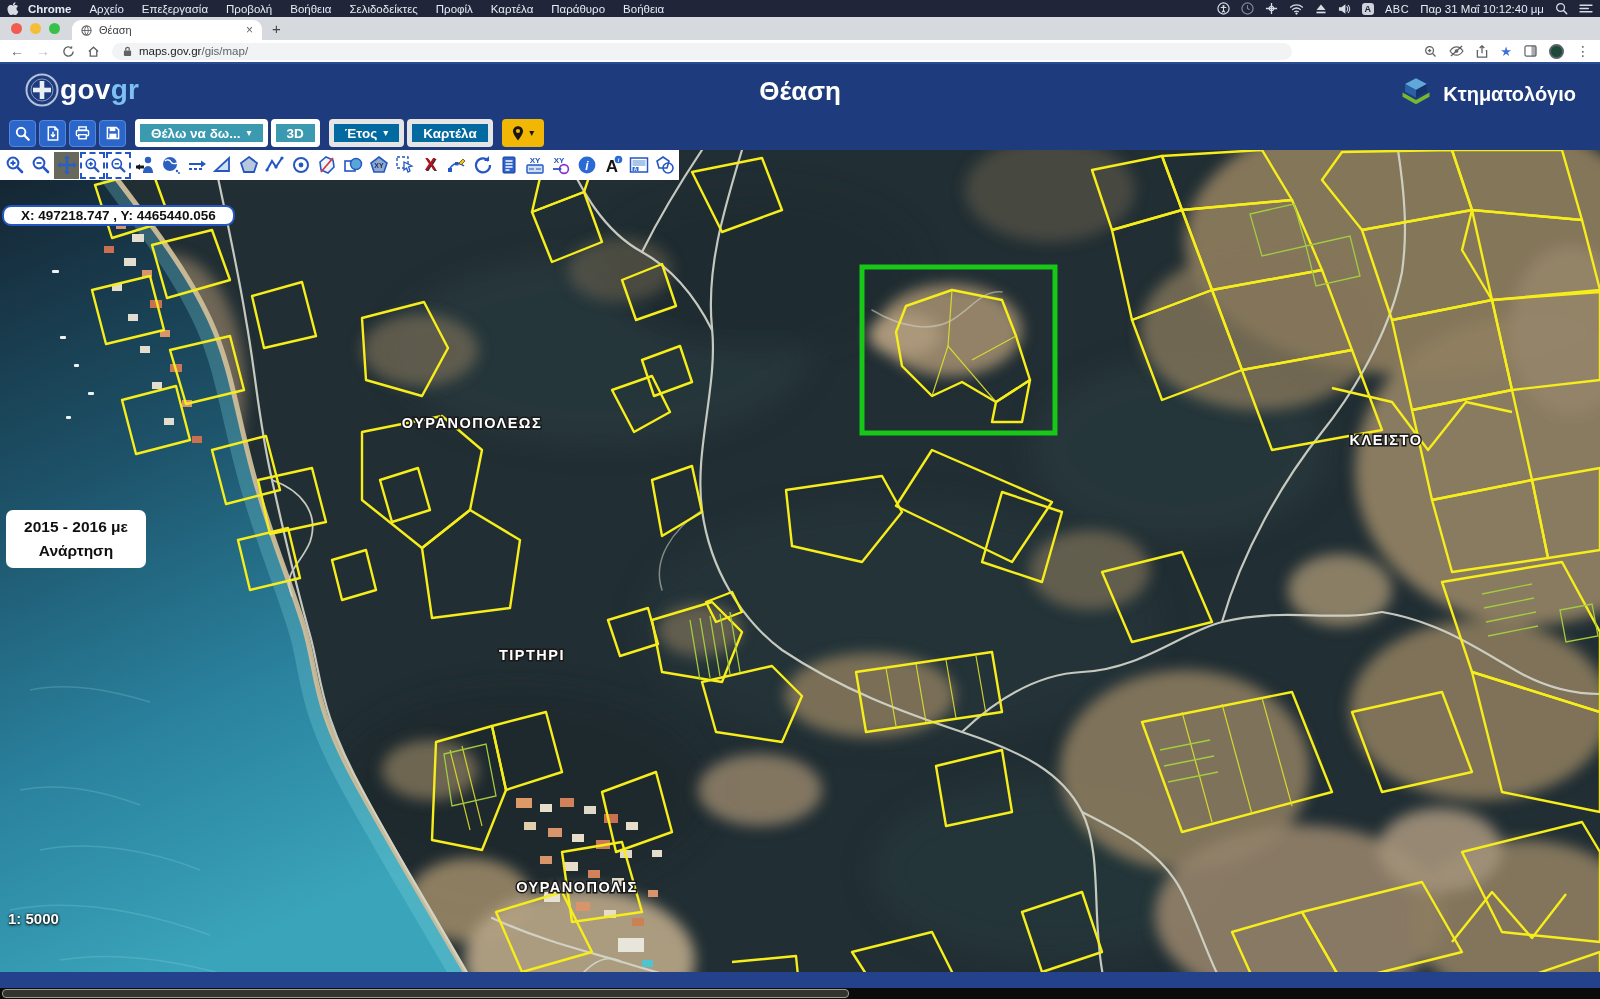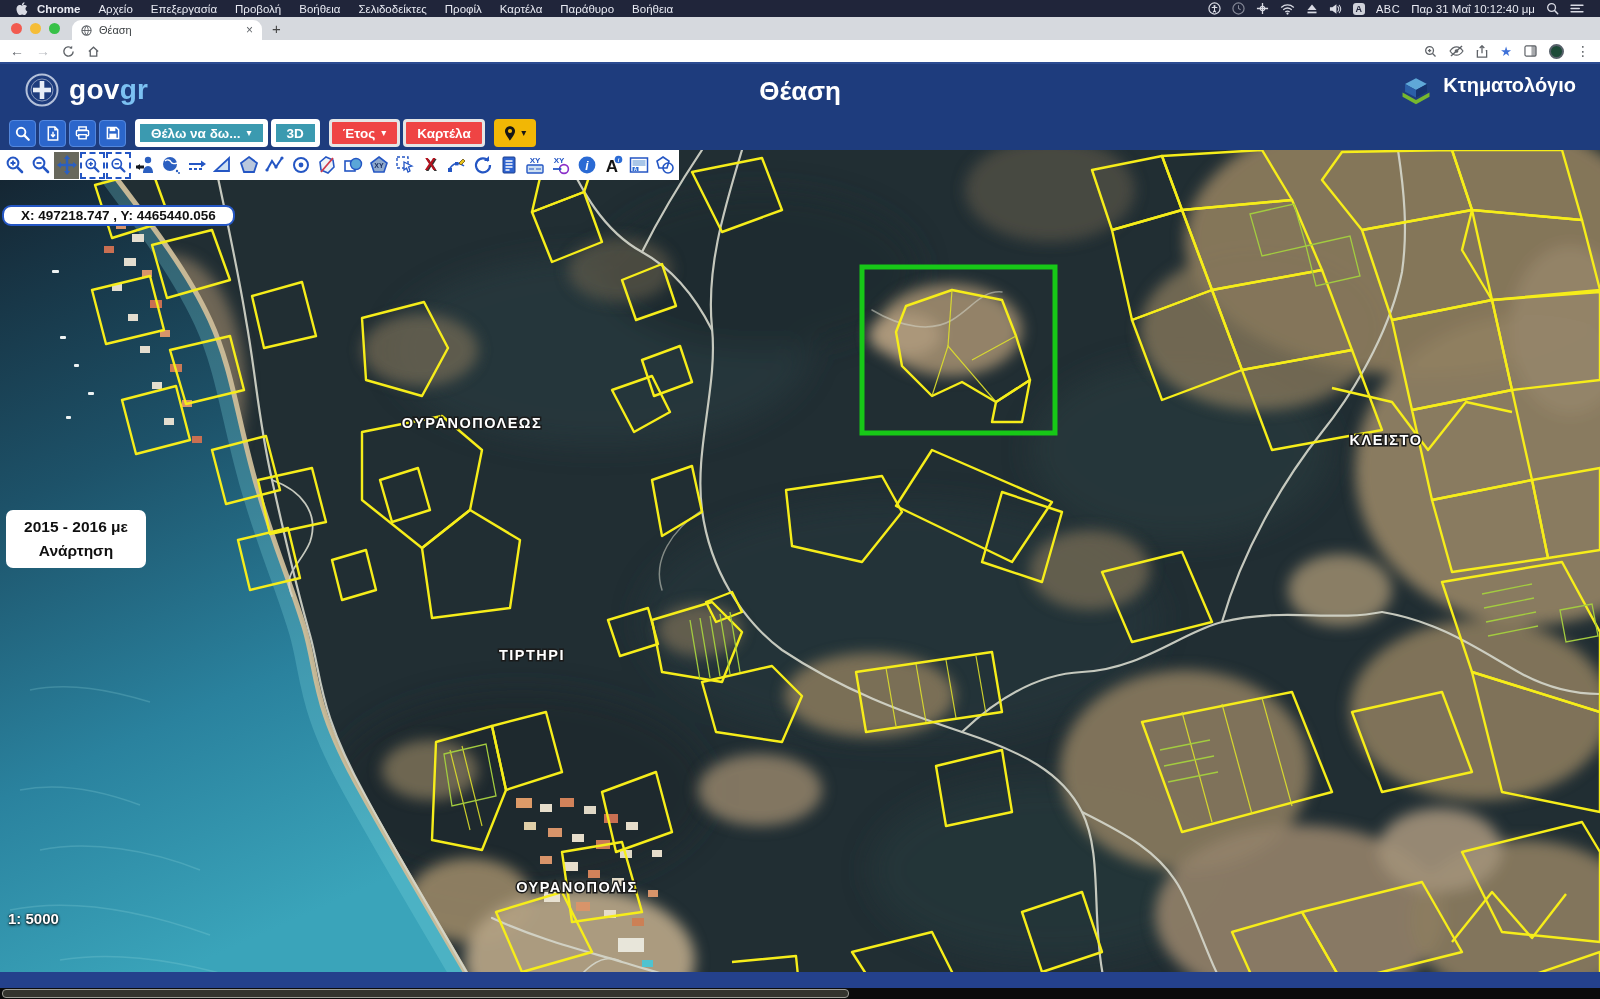--- a/index.html
+++ b/index.html
@@ -1,21 +1,21 @@
 <!DOCTYPE html>
 <html><head>
 <meta charset="utf-8">
 <style>
   html,body{margin:0;padding:0;background:#000}
   .page{position:relative;width:1600px;height:999px;overflow:hidden;
         font-family:"Liberation Sans","DejaVu Sans",sans-serif;background:#000;-webkit-font-smoothing:antialiased}
 
   
   .menubar{position:absolute;top:0;left:0;width:100%;height:17px;background:#20253a;color:#e9ebf3;
-           display:flex;align-items:center;gap:0;font-size:11.5px;box-sizing:border-box;padding:0 16px;z-index:50}
+           display:flex;align-items:center;gap:0;font-size:11.5px;box-sizing:border-box;padding:0 7px;z-index:50}
   .menu-item{padding:0 9px;white-space:nowrap}
   .menu-item.bold{font-weight:bold}
   .mb-right{margin-left:auto;display:flex;align-items:center;gap:11px}
   .mb-ico{display:flex;align-items:center;opacity:.92}
   .input-badge{background:#cfd2da;color:#20253a;font-weight:bold;font-size:9px;border-radius:3px;padding:0 3px;line-height:12px}
   .abc{font-size:11px;font-weight:normal;letter-spacing:.5px}
   .clock{font-size:11.5px;white-space:nowrap}
 
   
   .tabstrip{position:absolute;top:17px;left:0;width:100%;height:23px;background:#d6d9de;z-index:49}
@@ -35,36 +35,36 @@
            padding:0 11px;box-sizing:border-box;font-size:11.5px;color:#202124}
   .url-domain{color:#202124}
   .url-path{color:#5f6368}
   .url-right{margin-left:auto;display:flex;align-items:center;gap:12px}
   .star{color:#3f71d8;font-size:13px}
   .avatar{width:15px;height:15px;border-radius:50%;background:#1d4a38;border:2px solid #57606a;box-sizing:border-box}
 
   
   .appheader{position:absolute;top:62px;left:0;width:100%;height:54px;background:#1e3c7d;z-index:40;
              display:flex;align-items:center;padding:0 24px;box-sizing:border-box;border-top:2px solid #2c4c92}
-  .brand{display:flex;align-items:center;gap:9px}
+  .brand{display:flex;align-items:center;gap:0}
   .brand-txt{font-size:28px;font-weight:bold;color:#fff;letter-spacing:.3px}
   .brand-gr{color:#7cc1f2}
   .apptitle{position:absolute;left:50%;transform:translateX(-50%);top:12px;font-size:26px;font-weight:600;color:#fff}
-  .org{margin-left:auto;display:flex;align-items:flex-start;gap:10px;color:#fff;font-size:20px;font-weight:600}
+  .org{margin-left:auto;display:flex;align-items:flex-end;gap:10px;color:#fff;font-size:20px;font-weight:600}
 
   
   .toolrow{position:absolute;top:116px;left:0;width:100%;height:34px;background:#1e3c7d;z-index:40;
            display:flex;align-items:center;gap:9px;padding:0 9px;box-sizing:border-box}
   .bgroup{display:flex;gap:3px}
   .btn-sq{width:27px;height:27px;background:#2b66cb;border:1px solid #5387dd;border-radius:4px;
           display:flex;align-items:center;justify-content:center;box-sizing:border-box}
   .btn-txt{height:28px;border-radius:4px;color:#fff;font-weight:bold;font-size:13.5px;display:flex;
            align-items:center;gap:6px;padding:0 11px;box-sizing:border-box;white-space:nowrap}
   .teal{background:#3b9ab0;border:5px solid #ffffff}
-  .green{background:#ef4444;border:3px solid #e5e5e5}
+  .green{background:#0369a1;border:5px solid #e5e5e5}
   .btn-yellow{width:42px;height:28px;background:#f2b705;border-radius:4px;display:flex;align-items:center;
               justify-content:center;gap:4px;color:#161616}
   .caret{font-size:10px;line-height:1}
 
   
   .mapwrap{position:absolute;top:150px;left:0;width:1600px;height:849px;background:#202c31}
   .map-svg{position:absolute;top:0;left:0}
   .maplabel{font-size:14.5px;font-weight:bold;fill:#fff;stroke:#1a1a1a;stroke-width:3px;paint-order:stroke;
             letter-spacing:1.5px;text-anchor:middle;font-family:"Liberation Sans","DejaVu Sans",sans-serif}
 
@@ -189,20 +189,29 @@
       <svg width="13" height="13" viewBox="0 0 14 14">
           <path d="M12 7a5 5 0 1 1-1.5-3.6" fill="none" stroke="#5f6368" stroke-width="1.5"></path>
           <path d="M11 .8v3h-3z" fill="#5f6368"></path>
         </svg>
     </span>
     <span class="nav-ico">
       <svg width="13" height="13" viewBox="0 0 14 14">
           <path d="M2 7 7 2.4 12 7M3.5 6.3V12h7V6.3" fill="none" stroke="#5f6368" stroke-width="1.4"></path>
         </svg>
     </span>
+    <div class="urlpill">
+      <span style="display:flex">
+        <svg width="9" height="11" viewBox="0 0 10 12">
+            <rect x="1" y="5" width="8" height="6" rx="1" fill="#5f6368"></rect>
+            <path d="M3 5V3.5a2 2 0 0 1 4 0V5" fill="none" stroke="#5f6368" stroke-width="1.4"></path>
+          </svg>
+      </span>
+      <span><span class="url-domain">maps.gov.gr</span><span class="url-path">/gis/map/</span></span>
+    </div>
     <span class="url-right">
       <span class="nav-ico">
         <svg width="13" height="13" viewBox="0 0 14 14">
             <circle cx="6" cy="6" r="4.2" fill="none" stroke="#5f6368" stroke-width="1.4"></circle>
             <path d="M4.2 6h3.6M6 4.2v3.6M9.2 9.2l3.2 3.2" stroke="#5f6368" stroke-width="1.4"></path>
           </svg>
       </span>
       <span class="nav-ico">
         <svg width="15" height="12" viewBox="0 0 16 13">
             <path d="M1 6.5C3 3.5 5.4 2 8 2s5 1.5 7 4.5C13 9.5 10.6 11 8 11S3 9.5 1 6.5z" fill="none" stroke="#5f6368" stroke-width="1.3"></path>

